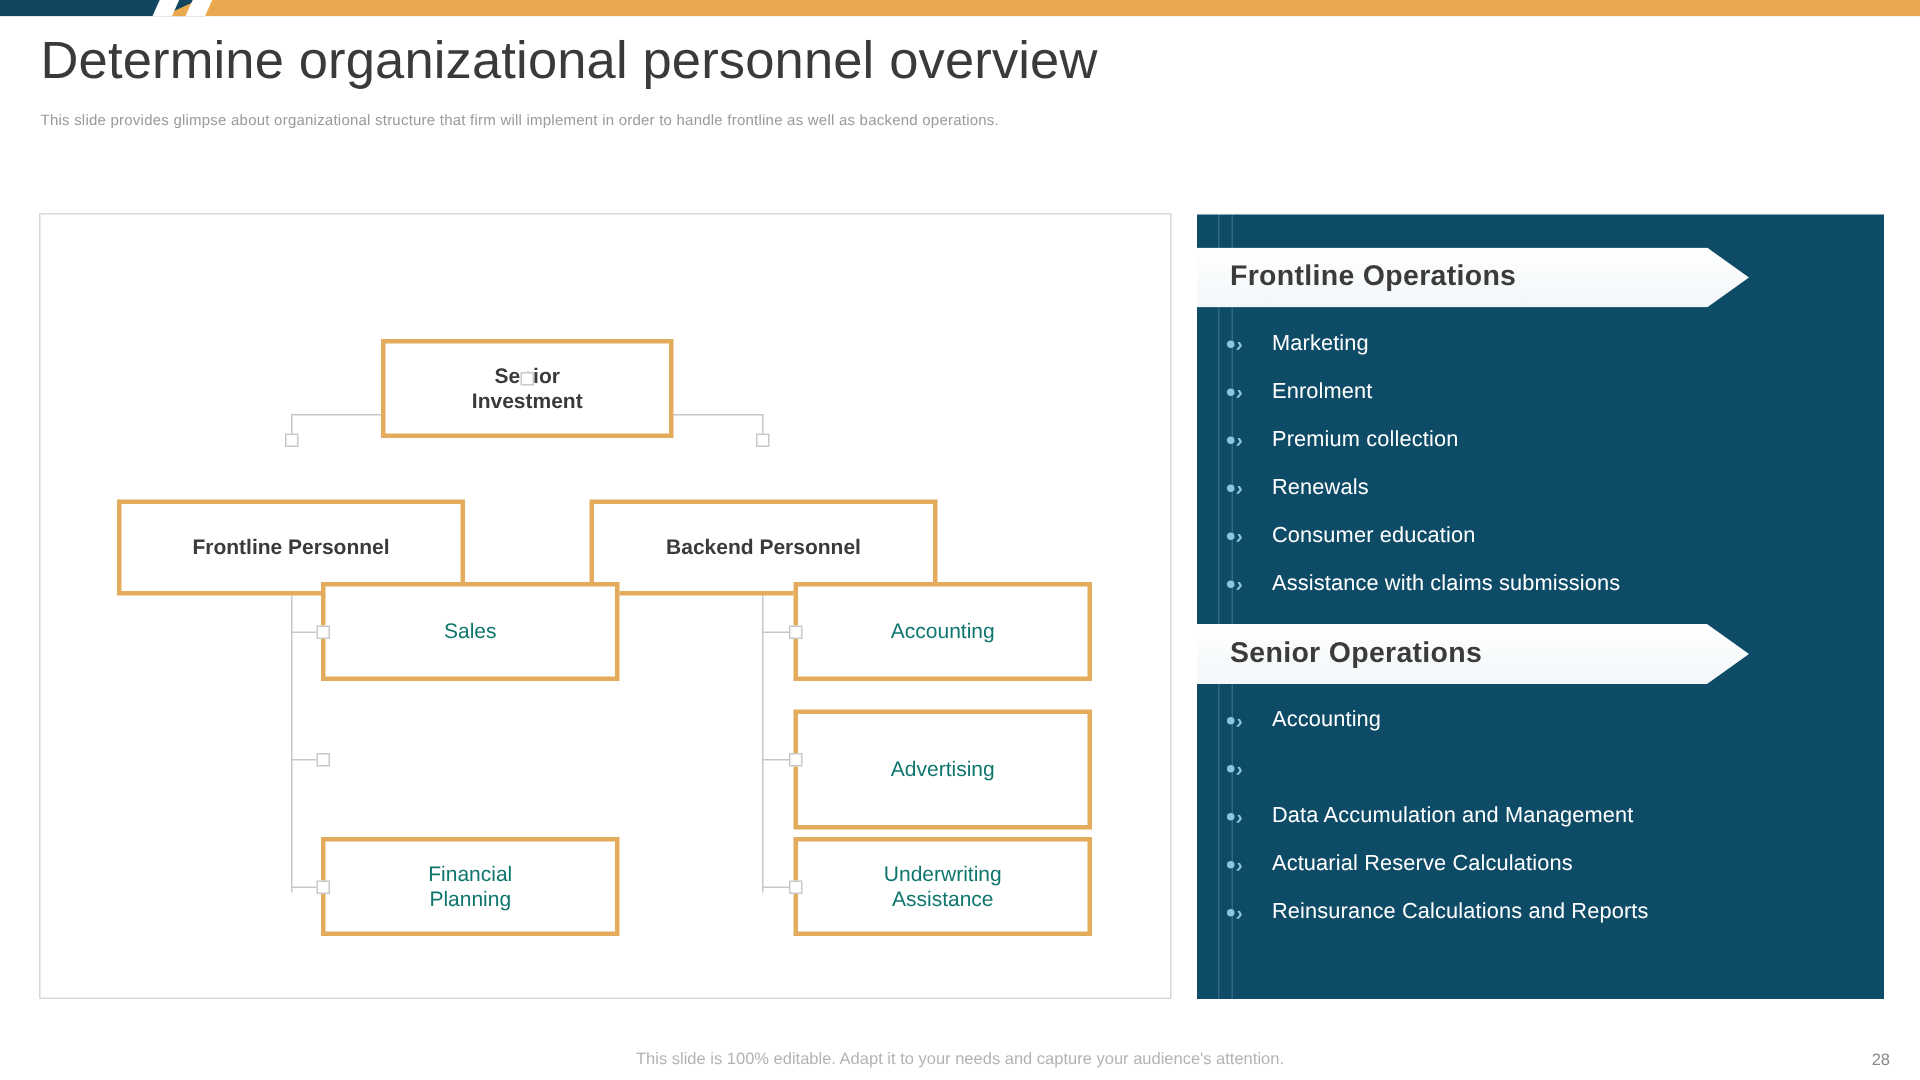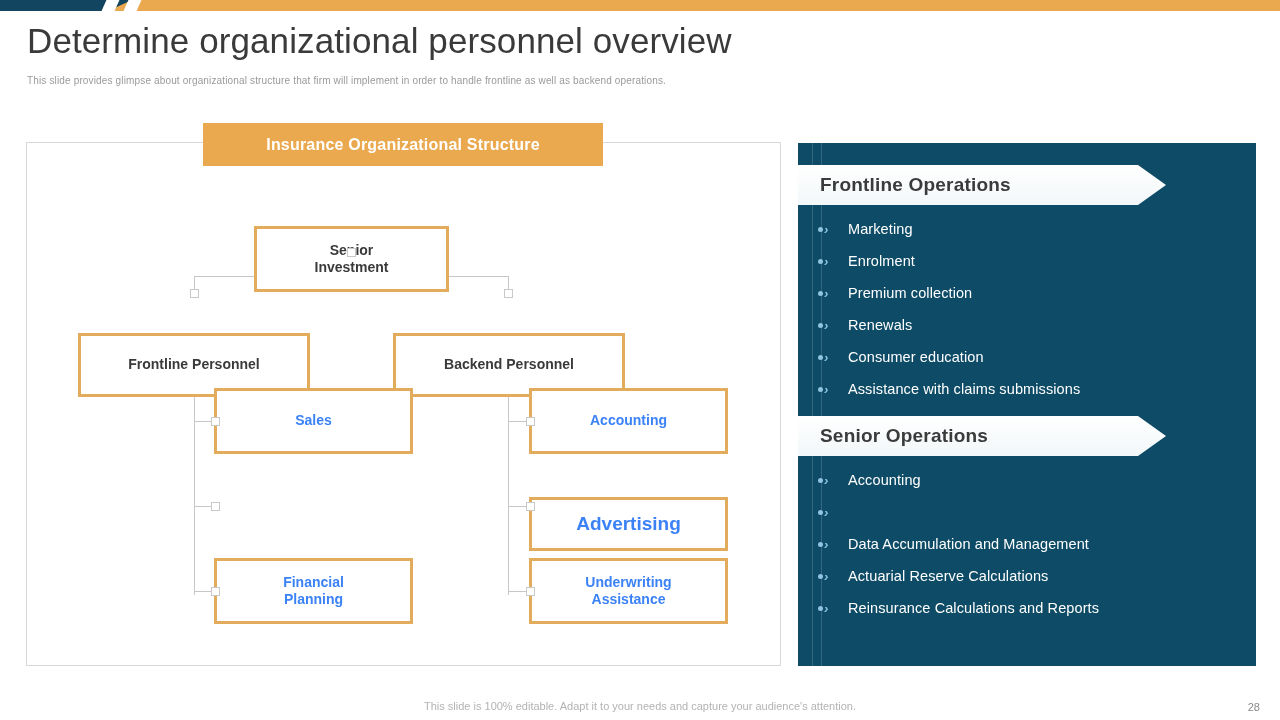--- a/index.html
+++ b/index.html
@@ -57,23 +57,22 @@
     color:#ffffff; font-size:16px; font-weight:bold;
     letter-spacing:0.2px;
     z-index:6;
   }
 
   
   .node {
     position:absolute; background:#ffffff;
     border:3px solid #e3ab5c;
     display:flex; align-items:center; justify-content:center;
-    text-align:center; color:#3b82f6; z-index:4;
+    text-align:center; color:#0f766e; z-index:4;
     line-height:1.22;
-    font-weight:bold;
   }
   .node.bold { font-weight:bold; color:#3a3a3a;margin-top:40px; }
 
   
   .handle {
     position:absolute; width:9px; height:9px;
     background:#ffffff; border:1px solid #c9c9c9; z-index:5;
   }
   .conn {
     position:absolute; background:#c7c7c7; z-index:2;
@@ -151,21 +150,20 @@
     <div class="topbar-orange"></div>
     <div class="slash s1"></div>
     <div class="slash s2"></div>
   </div>
 
   <div class="page-title">Determine organizational personnel overview</div>
   <div class="page-subtitle">This slide provides glimpse about organizational structure that firm will implement  in order to handle frontline as well as backend operations.</div>
 
   <div class="chart-panel"></div>
 
-  <div class="chart-banner">Insurance Organizational Structure</div>
 
   <div class="conn v" style="left:351px; top:252px; height:24px;"></div>
   <div class="conn h" style="left:194px; top:276px; width:315px;"></div>
   <div class="conn v" style="left:194px; top:276px; height:17px;"></div>
   <div class="conn v" style="left:508px; top:276px; height:17px;"></div>
 
   <div class="conn v" style="left:194px; top:357px; height:238px;"></div>
   <div class="conn h" style="left:194px; top:421px; width:22px;"></div>
   <div class="conn h" style="left:194px; top:506px; width:22px;"></div>
   <div class="conn h" style="left:194px; top:591px; width:22px;"></div>
@@ -195,21 +193,21 @@
       <div>Financial</div>
       <div>Planning</div>
     </div>
   </div>
 
   <div class="node" style="left:529px; top:388px; width:199px; height:66px; font-size:14px;">
     <div>
       <div>Accounting</div>
     </div>
   </div>
-  <div class="node" style="left:529px; top:497px; width:199px; height:54px; font-size:19px;">
+  <div class="node" style="left:529px; top:473px; width:199px; height:80px; font-size:14px;">
     <div>
       <div>Advertising</div>
     </div>
   </div>
   <div class="node" style="left:529px; top:558px; width:199px; height:66px; font-size:14px;">
     <div>
       <div>Underwriting</div>
       <div>Assistance</div>
     </div>
   </div>

